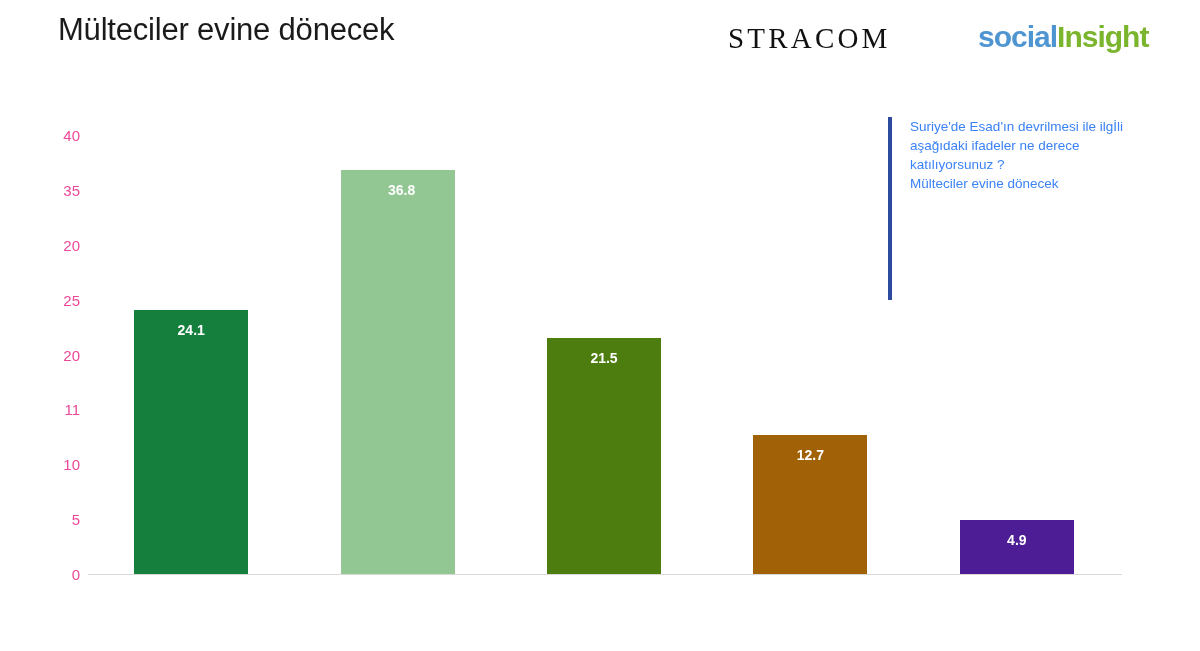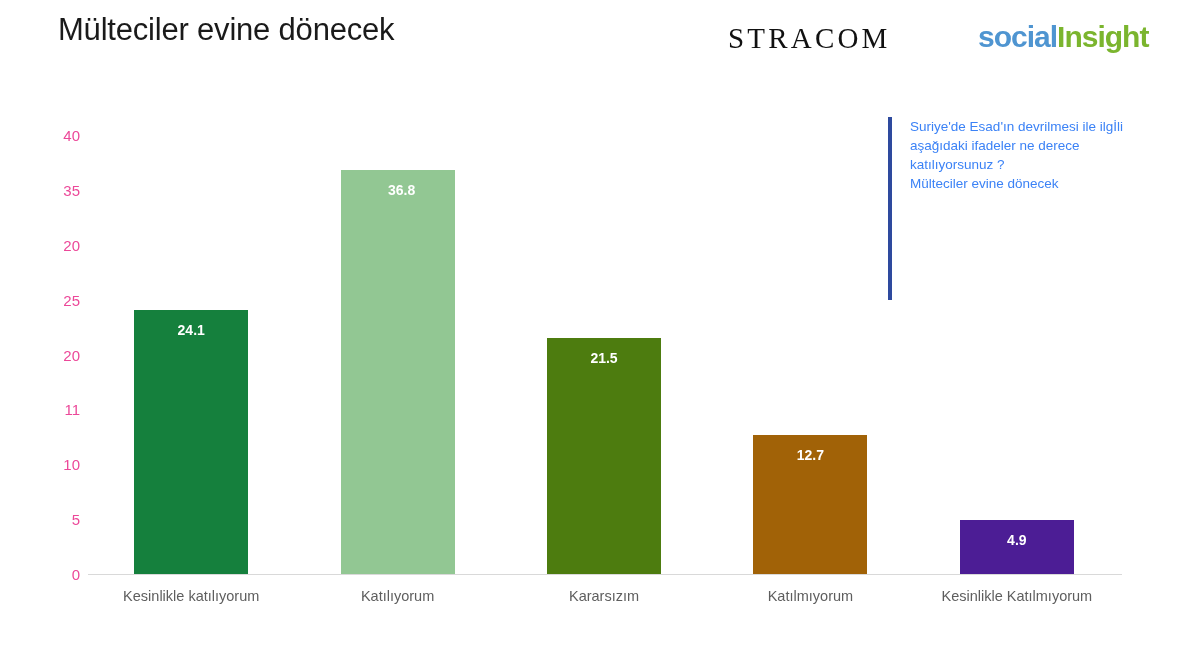--- a/index.html
+++ b/index.html
@@ -205,27 +205,20 @@
           <div class="bar" style="height: 139.382px; background: #a16207;">
             <div class="bar-label">12.7</div>
           </div>
         </div>
         <div class="bar-slot">
           <div class="bar" style="height: 53.7775px; background: #4c1d95;">
             <div class="bar-label">4.9</div>
           </div>
         </div>
       </div>
-    <div class="x-labels">
-        <div class="x-label">Kesinlikle katılıyorum</div>
-        <div class="x-label">Katılıyorum</div>
-        <div class="x-label">Kararsızım</div>
-        <div class="x-label">Katılmıyorum</div>
-        <div class="x-label">Kesinlikle Katılmıyorum</div>
-      </div>
   </div>
 
   <div class="side-note">
     <div class="accent"></div>
     <div class="note-body">
       <div class="note-line">Suriye'de Esad'ın devrilmesi ile ilgİli</div>
       <div class="note-line">aşağıdaki ifadeler ne derece</div>
       <div class="note-line">katılıyorsunuz ?</div>
       <div class="note-line">Mülteciler evine dönecek</div>
     </div>

